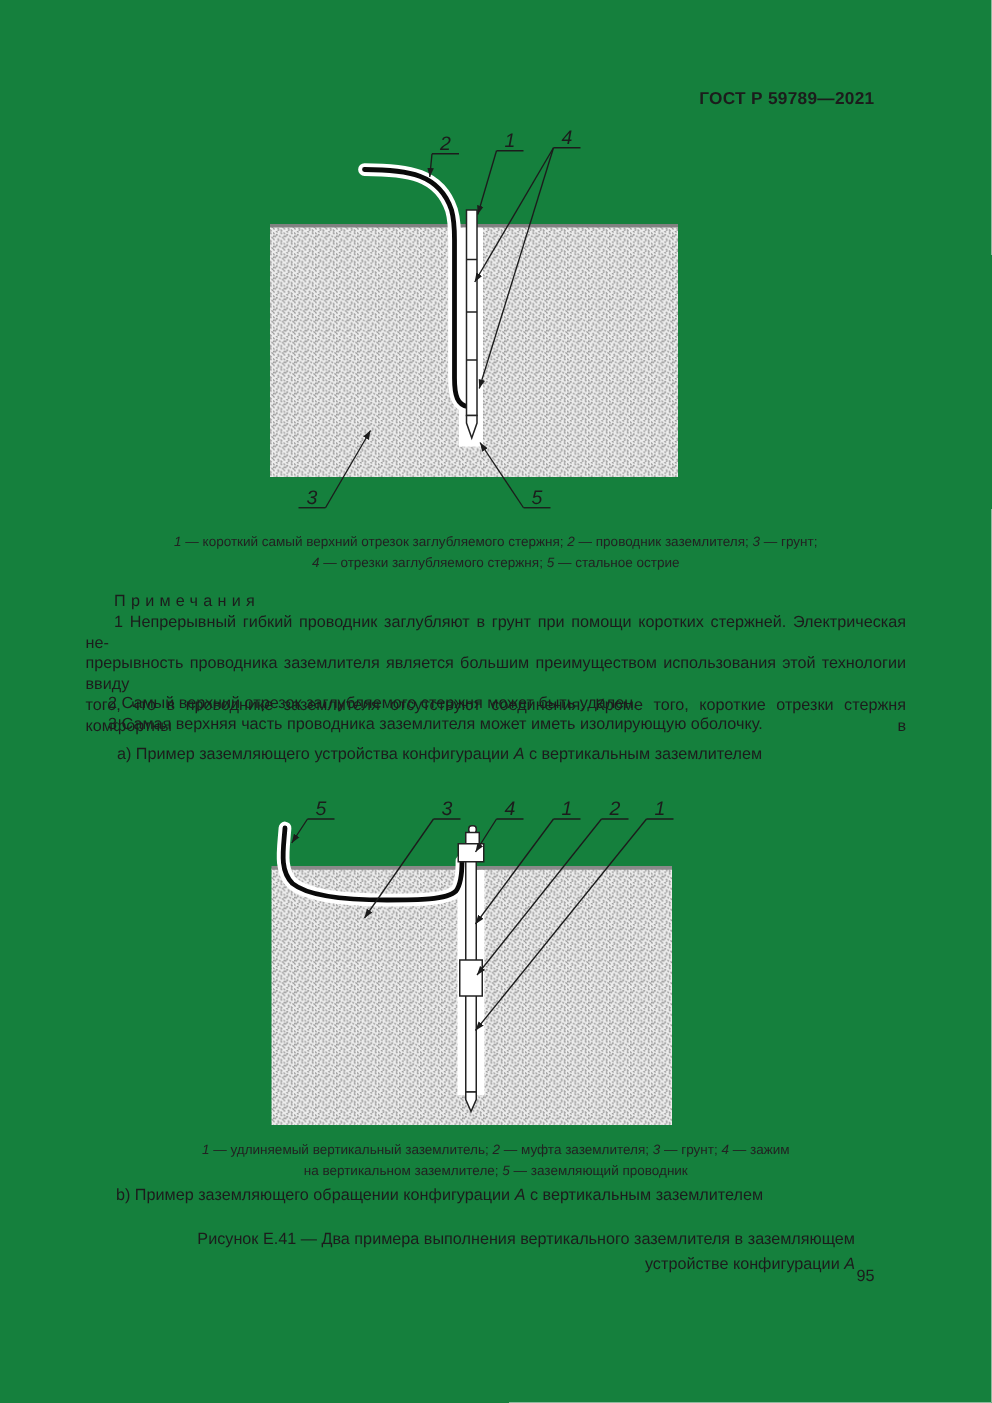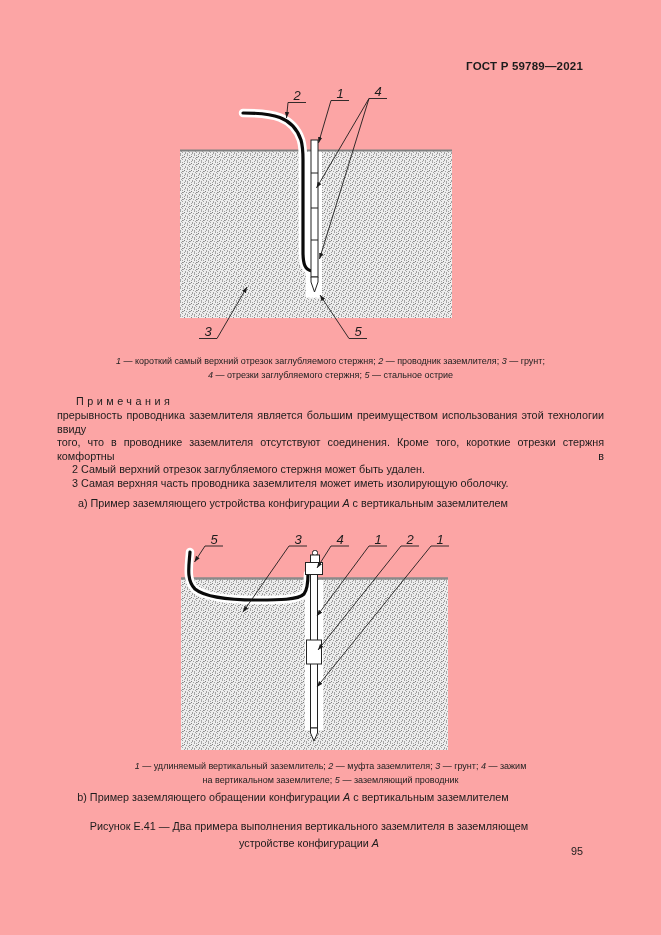--- a/index.html
+++ b/index.html
@@ -1,17 +1,17 @@
 <!DOCTYPE html>
 <html><head>
 <meta charset="utf-8">
 <style>
   html,body{margin:0;padding:0;background:#e9e9e9;}
   .page{
-    position:relative;width:661px;height:935px;background:#fca5a5;
+    position:relative;width:661px;height:935px;background:#15803d;
     font-family:"Liberation Sans",sans-serif;color:#1c1c1c;overflow:hidden;
     margin:0 auto;
     text-decoration:underline;
   }
   .hdr{position:absolute;top:60px;right:78px;font-size:11.5px;font-weight:bold;letter-spacing:.2px;}
   svg{position:absolute;}
   .fig-a{left:170px;top:85px;}
   .fig-b{left:165px;top:528px;}
   .key{position:absolute;left:0;width:661px;text-align:center;font-size:9px;line-height:13.5px;color:#222;}
   .key1{top:355px;}
@@ -21,21 +21,21 @@
   .notepar{position:absolute;left:57px;top:409px;width:547px;font-size:10.8px;line-height:13.7px;}
   .jline{text-align:justify;text-align-last:justify;}
   .jline.first{text-indent:19px;}
   .jline.last{text-align-last:left;}
   .note-single{position:absolute;left:72px;font-size:10.8px;}
   .note2{top:463px;}
   .note3{top:477px;}
   .cap-ab{position:absolute;left:0;width:586px;text-align:center;font-size:10.8px;}
   .cap-a{top:497px;}
   .cap-b{top:791px;}
-  .figcap{position:absolute;left:0;width:570px;text-align:center;font-size:10.8px;line-height:16.5px;top:818px;padding-left:24px;}
+  .figcap{position:absolute;left:0;width:570px;text-align:right;font-size:10.8px;line-height:16.5px;top:818px;}
   .pnum{position:absolute;top:845px;right:78px;font-size:10.8px;}
   .lbl{font-family:"Liberation Sans",sans-serif;font-size:13px;font-style:italic;fill:#1c1c1c;}
   .ln{stroke:#1c1c1c;stroke-width:.9;fill:none;}
   .cond-w{stroke:#ffffff;stroke-width:8.5;fill:none;stroke-linecap:round;}
   .cond{stroke:#0a0a0a;stroke-width:3.2;fill:none;stroke-linecap:round;}
   .part{fill:#ffffff;stroke:#222;stroke-width:1;}
 </style>
 </head>
 <body>
 
@@ -104,20 +104,21 @@
     </g>
   </svg>
 
   <div class="key key1">
     <div><span class="it">1</span><span> — короткий самый верхний отрезок заглубляемого стержня; </span><span class="it">2</span><span> — проводник заземлителя; </span><span class="it">3</span><span> — грунт;</span></div>
     <div><span class="it">4</span><span> — отрезки заглубляемого стержня; </span><span class="it">5</span><span> — стальное острие</span></div>
   </div>
 
   <div class="notes-h">Примечания</div>
   <div class="notepar">
+    <div class="jline first">1 Непрерывный гибкий проводник заглубляют в грунт при помощи коротких стержней. Электрическая не-</div>
     <div class="jline">прерывность проводника заземлителя является большим преимуществом использования этой технологии ввиду</div>
     <div class="jline">того, что в проводнике заземлителя отсутствуют соединения. Кроме того, короткие отрезки стержня комфортны в</div>
   </div>
   <div class="note-single note2">2 Самый верхний отрезок заглубляемого стержня может быть удален.</div>
   <div class="note-single note3">3 Самая верхняя часть проводника заземлителя может иметь изолирующую оболочку.</div>
 
   <div class="cap-ab cap-a"><span>a) Пример заземляющего устройства конфигурации </span><span class="it">А</span><span> с вертикальным заземлителем</span></div>
 
   <svg class="fig-b" width="300" height="230" viewBox="165 528 300 230">
     <defs>

